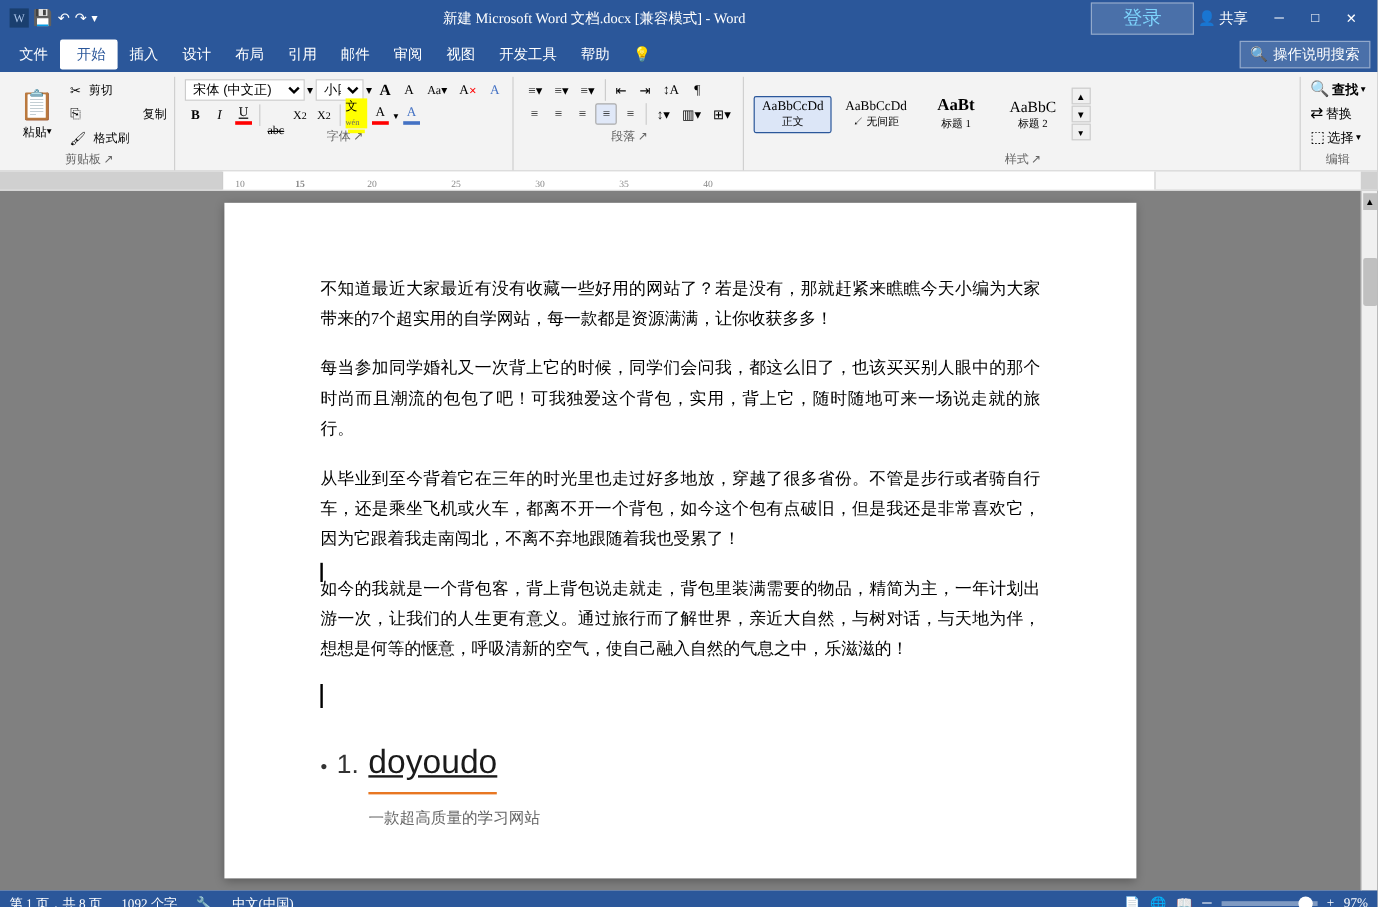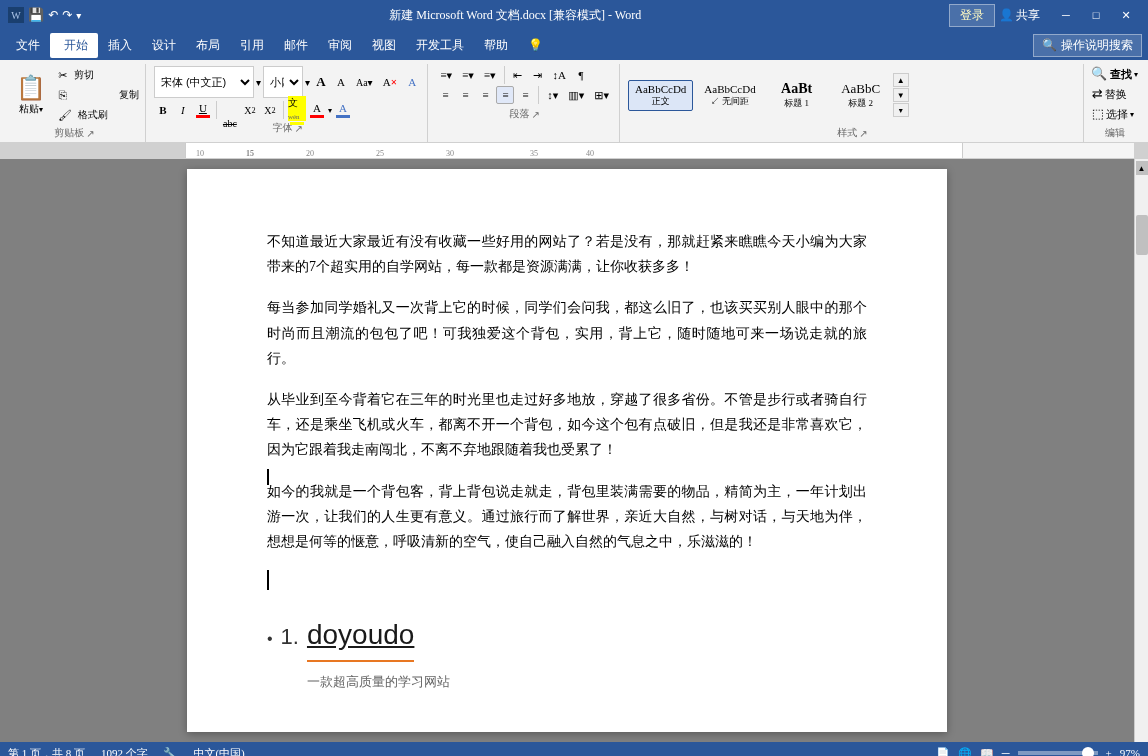--- a/index.html
+++ b/index.html
@@ -14,21 +14,21 @@
       justify-content: space-between;
       padding: 0 8px;
       color: white;
       font-size: 12px;
     }
     .title-bar-left { display: flex; align-items: center; gap: 4px; }
     .title-bar-center { flex: 1; text-align: center; font-size: 12px; }
     .title-bar-right { display: flex; align-items: center; gap: 4px; }
     .title-icon { width: 16px; height: 16px; background: #1a3f6f; display: flex; align-items: center; justify-content: center; font-size: 10px; color: #aac4e8; }
     .title-btn { width: 28px; height: 20px; display: flex; align-items: center; justify-content: center; cursor: pointer; font-size: 11px; }
-    .login-btn { background: rgba(255,255,255,0.15); border: 1px solid rgba(255,255,255,0.4); padding: 2px 10px; cursor: pointer; font-size: 12px; color: #fef9c3; }
+    .login-btn { background: rgba(255,255,255,0.15); border: 1px solid rgba(255,255,255,0.4); padding: 2px 26px; cursor: pointer; font-size: 16px; color: #7dd3fc; }
     .share-btn { display: flex; align-items: center; gap: 2px; font-size: 12px; cursor: pointer; }
 
     
     .menu-bar {
       height: 30px;
       background: #2b579a;
       display: flex;
       align-items: center;
       padding: 0 6px;
       color: white;
@@ -106,21 +106,21 @@
       display: flex;
       align-items: center;
       gap: 2px;
       margin-bottom: 1px;
     }
     .font-select {
       font-size: 11px;
       border: 1px solid #ccc;
       background: white;
       padding: 1px 2px;
-      height: 32px;
+      height: 18px;
       cursor: pointer;
     }
     .font-select-wide { width: 100px; }
     .font-select-small { width: 40px; }
 
     
     .style-gallery {
       display: flex;
       align-items: center;
       gap: 4px;
@@ -542,21 +542,21 @@
 
 <div class="ruler">
   <div style="width:185px;background:#d0d0d0;height:100%;position:absolute;left:0;top:0;"></div>
   <div class="ruler-marks">
     <div style="position:absolute;left:0;top:0;right:0;bottom:0;display:flex;align-items:flex-end;padding:0 4px;">
       <span style="position:absolute;left:10px;font-size:8px;color:#888;">10</span>
       <span style="position:absolute;left:60px;font-size:8px;color:#888;font-weight:bold;">15</span>
       <span style="position:absolute;left:120px;font-size:8px;color:#888;">20</span>
       <span style="position:absolute;left:190px;font-size:8px;color:#888;">25</span>
       <span style="position:absolute;left:260px;font-size:8px;color:#888;">30</span>
-      <span style="position:absolute;left:344px;font-size:8px;color:#888;">35</span>
+      <span style="position:absolute;left:330px;font-size:8px;color:#888;">35</span>
       <span style="position:absolute;left:400px;font-size:8px;color:#888;">40</span>
     </div>
   </div>
   <div style="width:14px;background:#d0d0d0;height:100%;position:absolute;right:0;top:0;"></div>
 </div>
 
 <div class="main-area">
 
   <div style="order:2;" class="scrollbar-v">
     <div style="width:12px;height:14px;background:#c0c0c0;margin-top:2px;display:flex;align-items:center;justify-content:center;font-size:8px;cursor:pointer;">▲</div>

